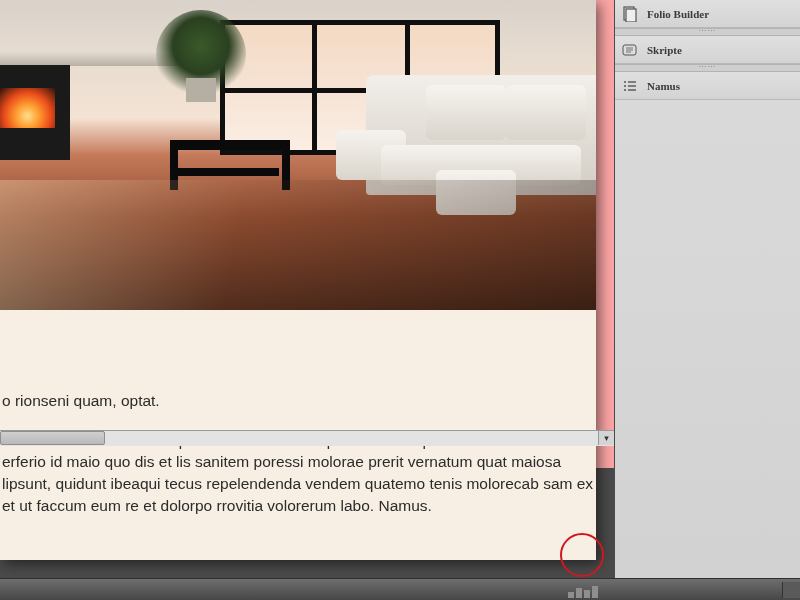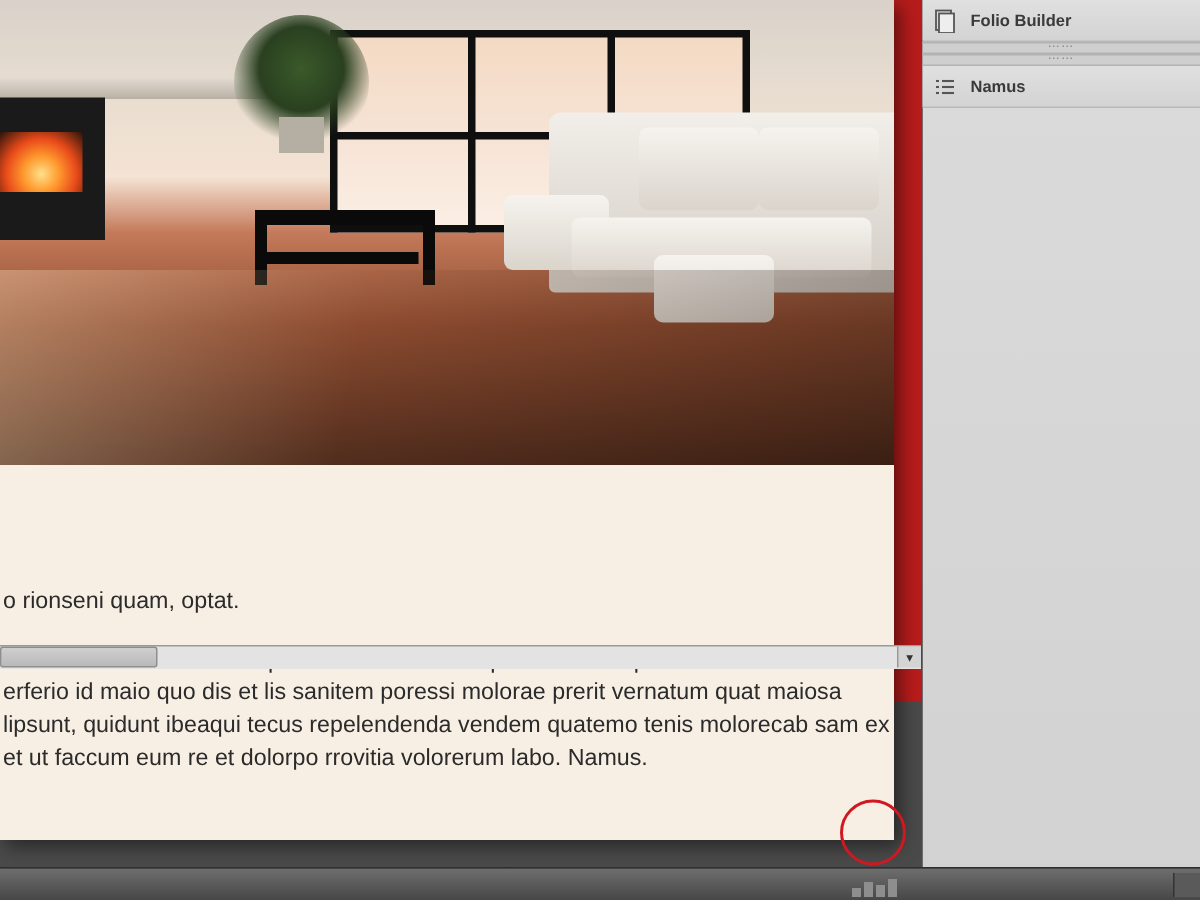--- a/index.html
+++ b/index.html
@@ -10,21 +10,21 @@
     width: 800px;
     height: 600px;
     position: relative;
   }
   .viewport {
     position: absolute;
     left: 0;
     top: 0;
     width: 614px;
     height: 468px;
-    background: #b91c1c;
+    background: #fca5a5;
   }
   .document {
     position: absolute;
     left: 0;
     top: 0;
     width: 596px;
     height: 560px;
     background: #f7efe4;
     box-shadow: 4px 4px 12px rgba(0,0,0,0.5);
   }
@@ -222,20 +222,21 @@
     align-items: center;
     height: 28px;
     padding: 0 6px;
     gap: 8px;
     font-size: 11px;
     font-weight: bold;
     color: #3a3a3a;
     border-bottom: 1px solid #b8b8b8;
     background: linear-gradient(#e0e0e0,#d3d3d3);
     cursor: pointer;
+    font-family: Liberation Serif, serif;
   }
   .panel-icon {
     width: 18px;
     height: 18px;
     display: flex;
     align-items: center;
     justify-content: center;
     flex-shrink: 0;
   }
   .panel-sep {
@@ -319,20 +320,29 @@
           <rect x="2" y="1" width="10" height="13" fill="none" stroke="#555" stroke-width="1.2"></rect>
           <rect x="4" y="3" width="10" height="13" fill="#eee" stroke="#555" stroke-width="1.2"></rect>
         </svg>
     </span>
     <span>Folio Builder</span>
   </div>
   <div class="panel-sep"></div>
 
 
 
+  <div class="panel-item">
+    <span class="panel-icon">
+      <svg width="16" height="16" viewBox="0 0 16 16">
+          <path d="M3 3 Q1 3 1 5 L1 11 Q1 13 3 13 L12 13 Q14 13 14 11 L14 5 Q14 3 12 3 Z" fill="#ddd" stroke="#555"></path>
+          <path d="M4 6 L11 6 M4 8 L11 8 M4 10 L9 10" stroke="#666" stroke-width="0.9"></path>
+        </svg>
+    </span>
+    <span>Skripte</span>
+  </div>
   <div class="panel-sep"></div>
 
   <div class="panel-item">
     <span class="panel-icon">
       <svg width="16" height="16" viewBox="0 0 16 16">
           <line x1="2" y1="4" x2="4" y2="4" stroke="#555" stroke-width="1.4"></line>
           <line x1="6" y1="4" x2="14" y2="4" stroke="#555" stroke-width="1.4"></line>
           <line x1="2" y1="8" x2="4" y2="8" stroke="#555" stroke-width="1.4"></line>
           <line x1="6" y1="8" x2="14" y2="8" stroke="#555" stroke-width="1.4"></line>
           <line x1="2" y1="12" x2="4" y2="12" stroke="#555" stroke-width="1.4"></line>

